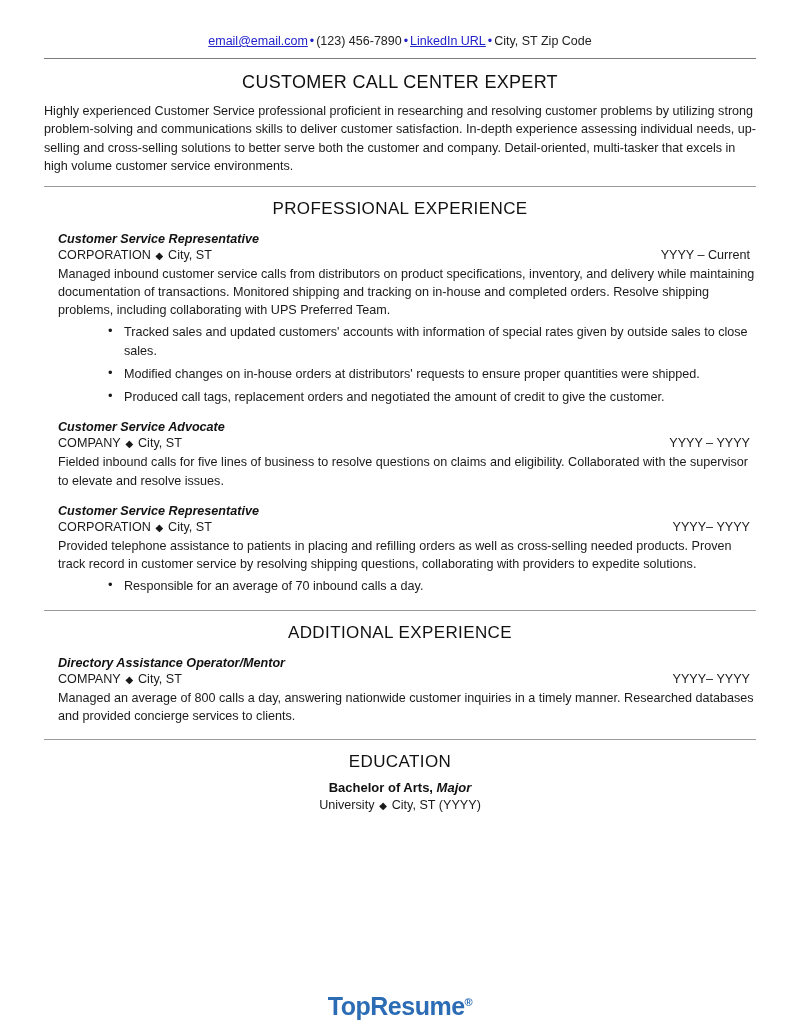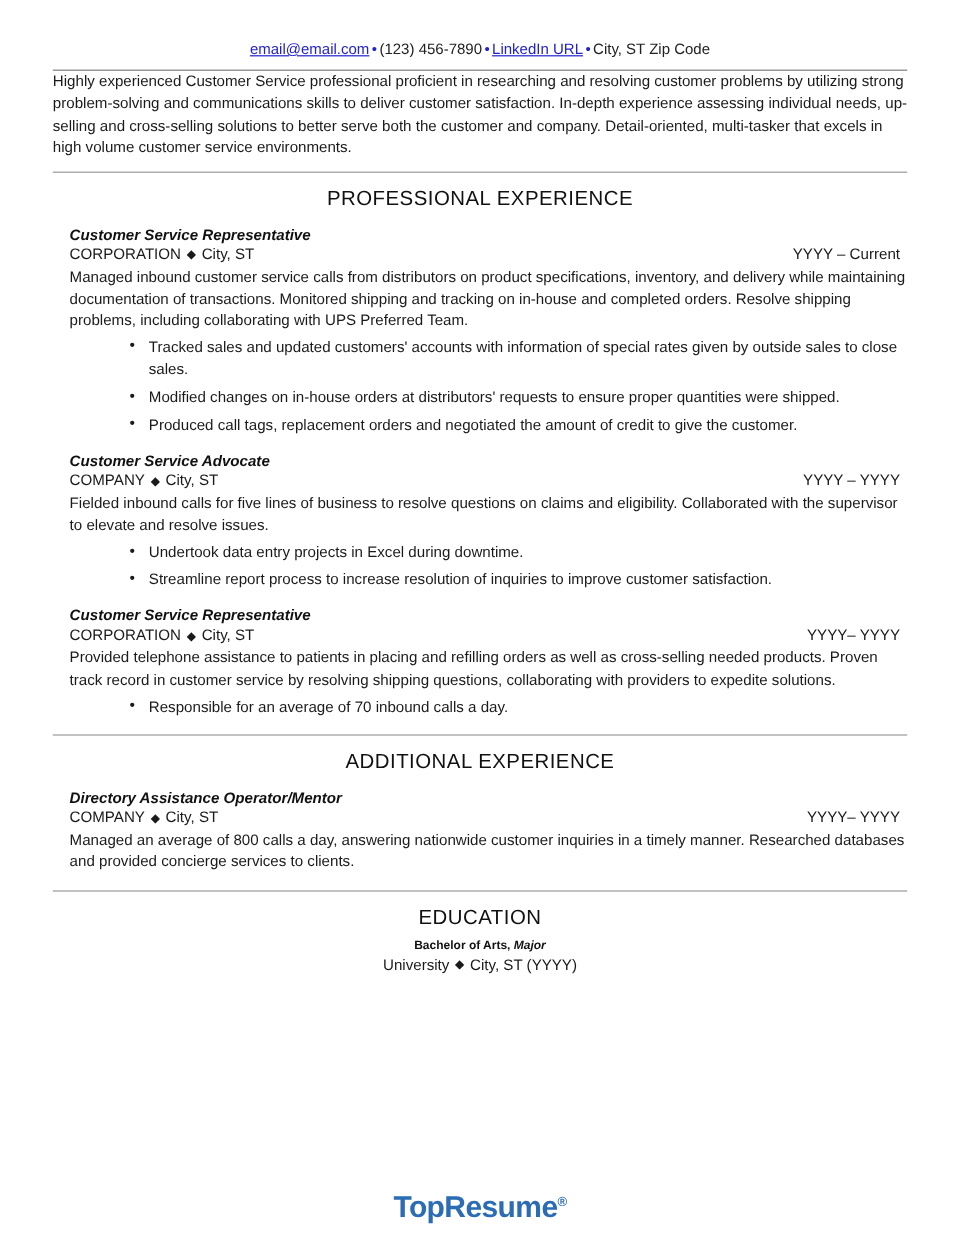--- a/index.html
+++ b/index.html
@@ -139,21 +139,21 @@
     font-size: 13px;
     color: #1a1a1a;
   }
 
   
   .edu-block {
     text-align: center;
     margin-top: 4px;
   }
   .edu-degree {
-    font-size: 10px;
+    font-size: 13px;
     font-weight: bold;
     color: #111;
     margin-bottom: 3px;
   }
   .edu-degree .major {
     font-style: italic;
     font-weight: bold;
   }
   .edu-school {
     font-size: 12.6px;
@@ -190,20 +190,21 @@
 
 <div class="page">
 
   <div>
     <div class="contact-line">
       <a href="#">email@email.com</a><span class="sep">•</span><span>(123) 456-7890</span><span class="sep">•</span><a href="#">LinkedIn URL</a><span class="sep">•</span><span>City, ST Zip Code</span>
     </div>
   </div>
   <hr class="rule">
 
+  <div class="headline">CUSTOMER CALL CENTER EXPERT</div>
   <p class="summary">Highly experienced Customer Service professional proficient in researching and resolving customer problems by utilizing strong problem-solving and communications skills to deliver customer satisfaction. In-depth experience assessing individual needs, up-selling and cross-selling solutions to better serve both the customer and company. Detail-oriented, multi-tasker that excels in high volume customer service environments.</p>
   <hr class="rule thin">
 
   <div class="section-title">PROFESSIONAL EXPERIENCE</div>
 
   <div class="job">
     <div class="job-title">Customer Service Representative</div>
     <div class="job-meta">
       <div class="job-company">
         <span>CORPORATION</span><span class="diamond"> ◆ </span><span>City, ST</span>
@@ -220,24 +221,20 @@
 
   <div class="job">
     <div class="job-title">Customer Service Advocate</div>
     <div class="job-meta">
       <div class="job-company">
         <span>COMPANY</span><span class="diamond"> ◆ </span><span>City, ST</span>
       </div>
       <div class="job-dates">YYYY – YYYY</div>
     </div>
     <p class="job-desc">Fielded inbound calls for five lines of business to resolve questions on claims and eligibility.  Collaborated with the supervisor to elevate and resolve issues.</p>
-    <ul class="bullets">
-      <li>Undertook data entry projects in Excel during downtime.</li>
-      <li>Streamline report process to increase resolution of inquiries to improve customer satisfaction.</li>
-    </ul>
   </div>
 
   <div class="job">
     <div class="job-title">Customer Service Representative</div>
     <div class="job-meta">
       <div class="job-company">
         <span>CORPORATION</span><span class="diamond"> ◆ </span><span>City, ST</span>
       </div>
       <div class="job-dates">YYYY– YYYY</div>
     </div>

